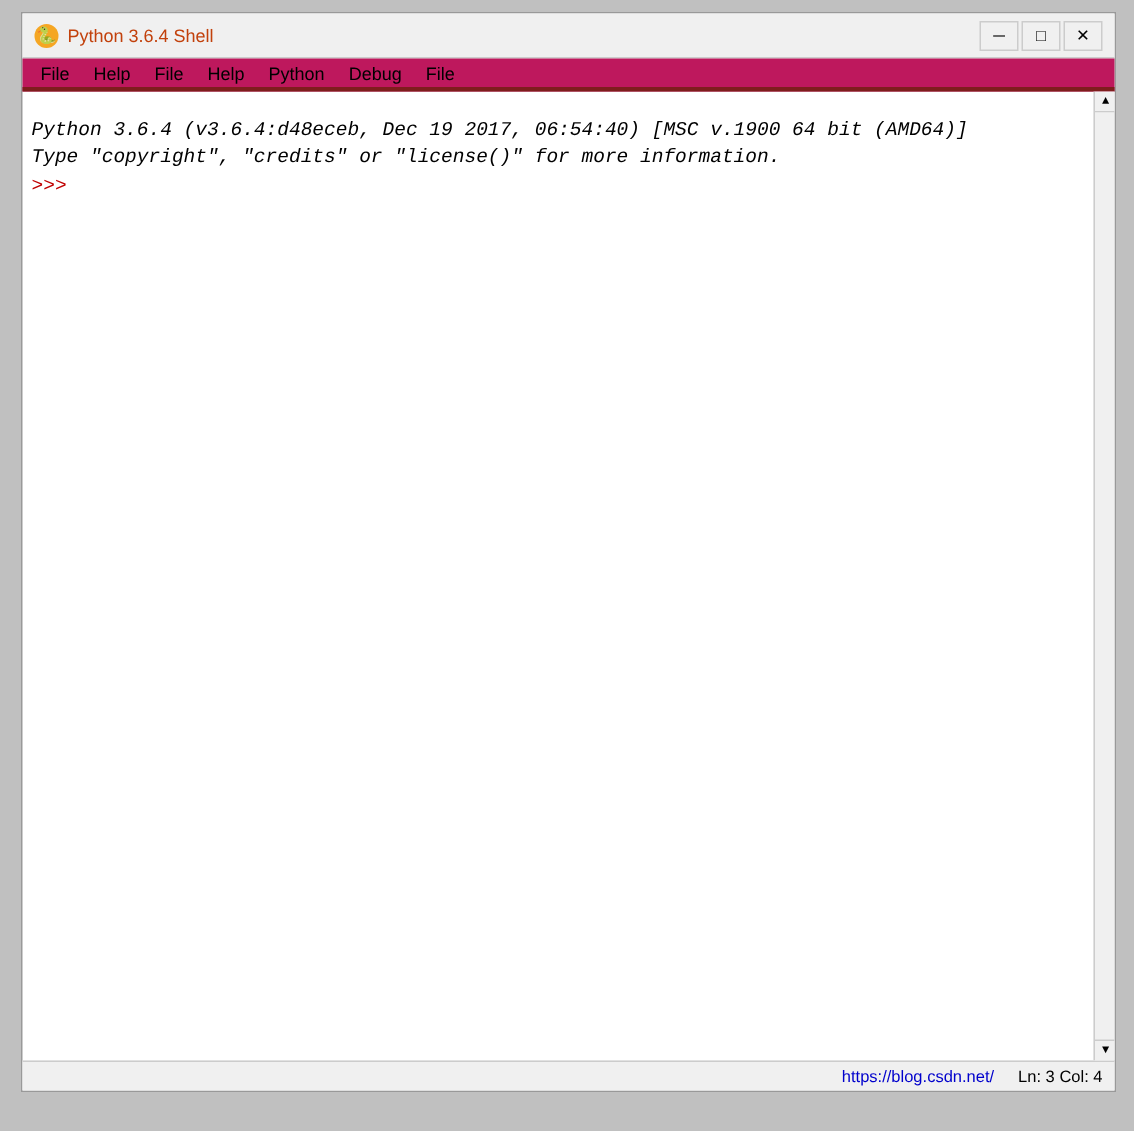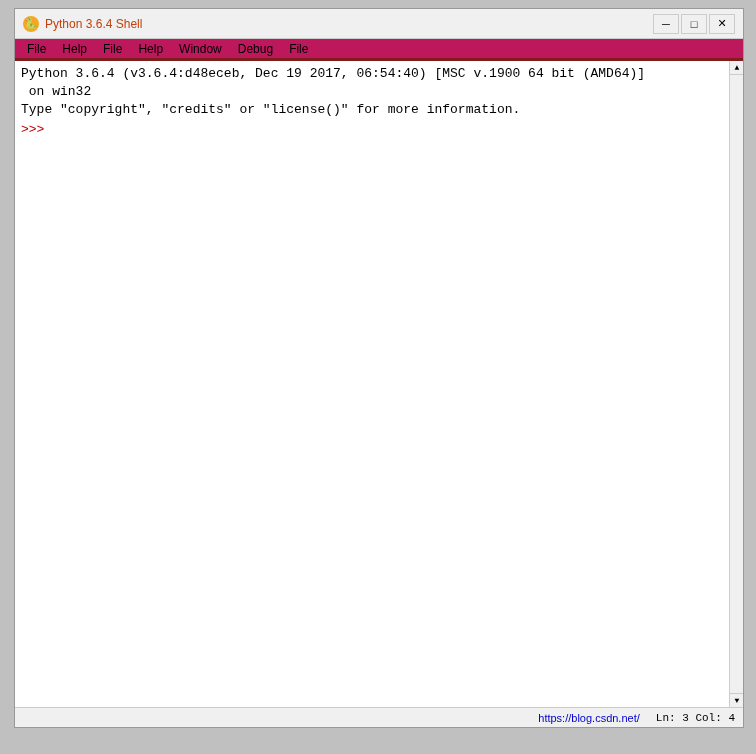--- a/index.html
+++ b/index.html
@@ -123,42 +123,43 @@
       height: 20px;
       border-top: 1px solid #ccc;
       display: flex;
       align-items: center;
       justify-content: flex-end;
       padding: 0 8px;
       gap: 16px;
     }
 
     .status-text {
-      font-family: Liberation Mono, monospace;
+      font-family: Liberation Sans, sans-serif;
       font-size: 11px;
       color: #000;
     }
 
     .status-url {
       font-family: 'Segoe UI', Arial, sans-serif;
       font-size: 11px;
       color: #0000cc;
     }
 
     .content-area {
       flex: 1;
       position: relative;
       overflow: hidden;
       display: flex;
     }
 
     .text-area {
       flex: 1;
-      padding: 4px 6px;
+      padding: 17px 6px;
       overflow: hidden;
+      font-style: italic;
     }
 
     .side-scroll {
       width: 14px;
       background: #f0f0f0;
       border-left: 1px solid #ccc;
       display: flex;
       flex-direction: column;
     }
 
@@ -209,29 +210,28 @@
       <div class="title-btn">□</div>
       <div class="title-btn close">✕</div>
     </div>
   </div>
 
   <div class="menu-bar">
     <div class="menu-item">File</div>
     <div class="menu-item">Help</div>
     <div class="menu-item">File</div>
     <div class="menu-item">Help</div>
-    <div class="menu-item">Window</div>
+    <div class="menu-item">Python</div>
     <div class="menu-item">Debug</div>
     <div class="menu-item">File</div>
   </div>
 
   <div class="content-area">
     <div class="text-area">
       <div class="shell-text info-line">Python 3.6.4 (v3.6.4:d48eceb, Dec 19 2017, 06:54:40) [MSC v.1900 64 bit (AMD64)]</div>
-      <div class="shell-text info-line"> on win32</div>
       <div class="shell-text info-line">Type "copyright", "credits" or "license()" for more information.</div>
       <div>
         <span class="prompt">&gt;&gt;&gt; </span>
       </div>
     </div>
     <div class="side-scroll">
       <div class="scroll-arrow-up">▲</div>
       <div class="scroll-track"></div>
       <div class="scroll-arrow-down">▼</div>
     </div>

